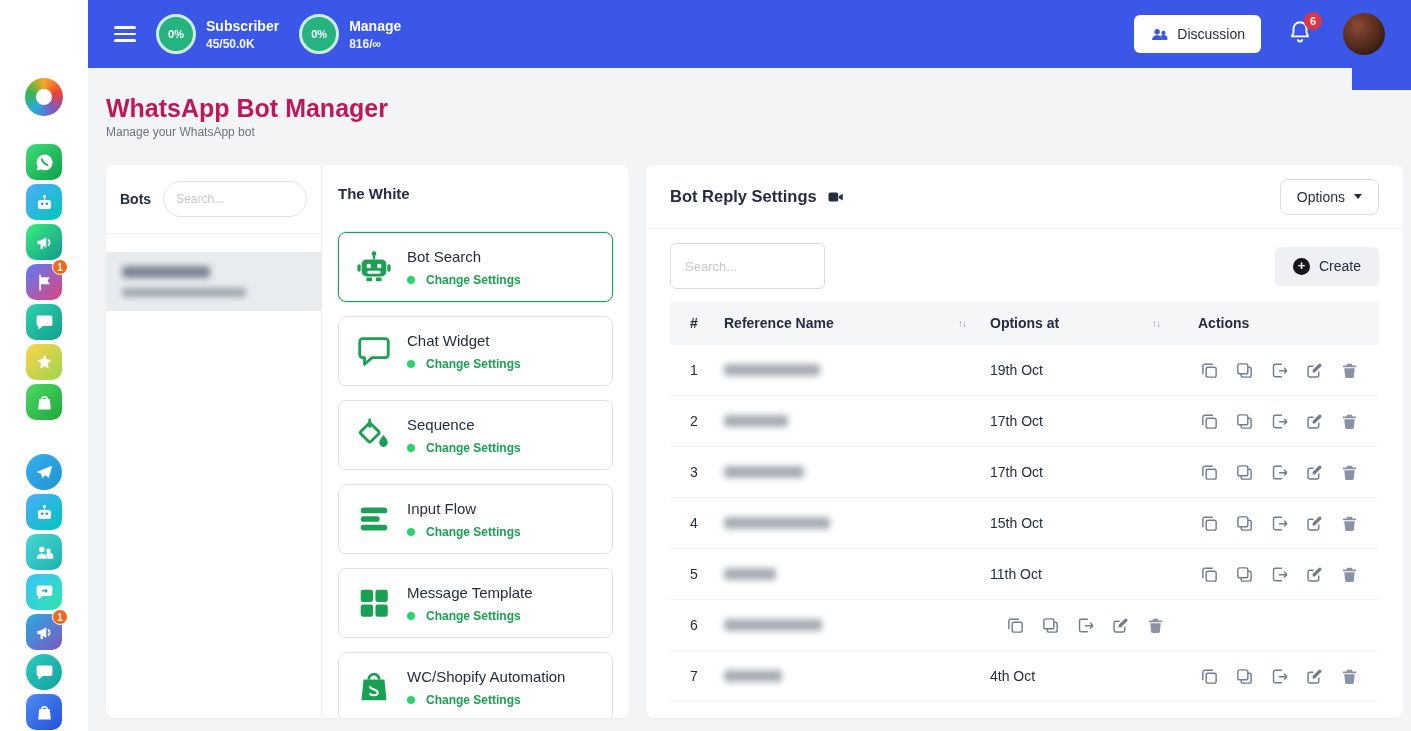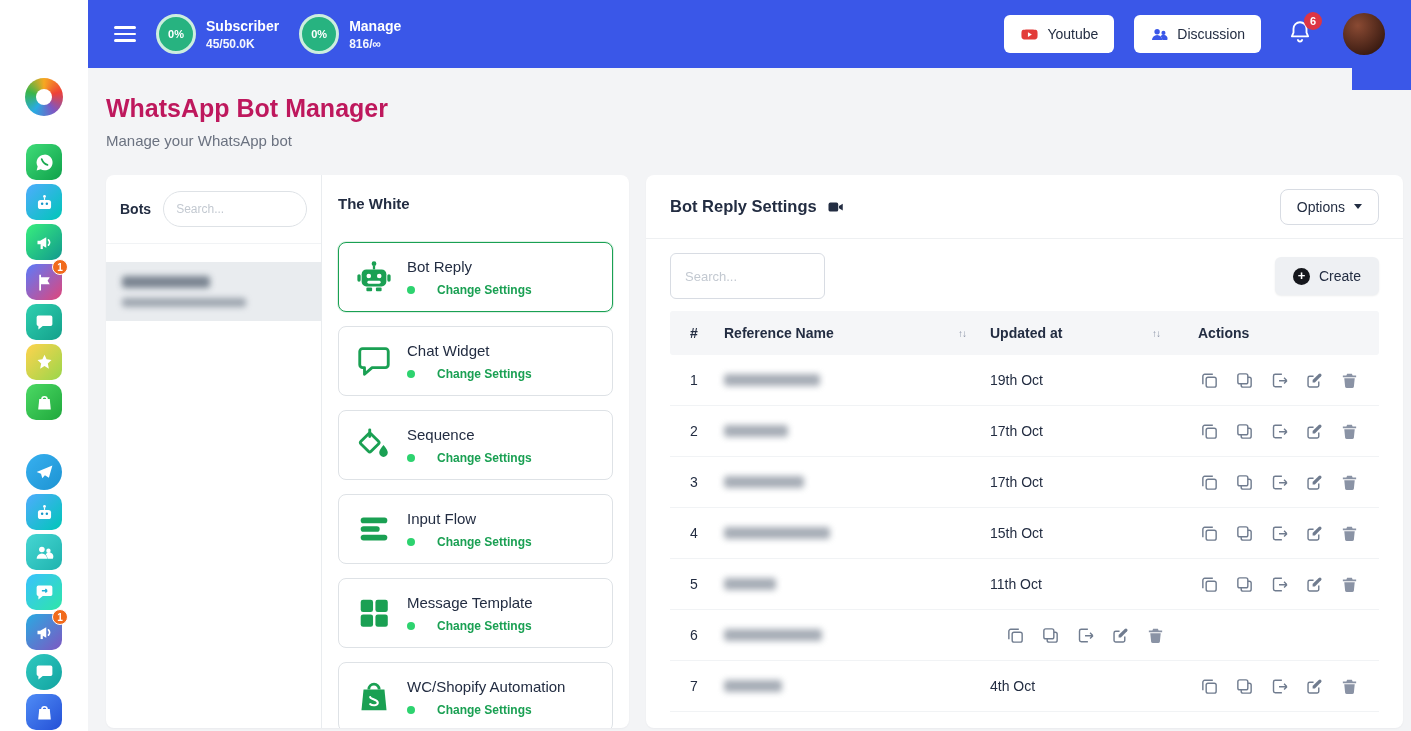--- a/index.html
+++ b/index.html
@@ -95,21 +95,21 @@
     flex-shrink: 0;
   }
   .avatar-tab { position: fixed; top: 68px; right: 0; width: 59px; height: 22px; background: var(--primary); z-index: 29; }
 
   
   .content {
     position: absolute; left: 88px; top: 68px; right: 0; bottom: 0;
     background: #f3f4f6; padding: 26px 8px 0 18px; overflow: hidden;
   }
   .page-title { font-size: 25px; font-weight: 700; color: #be185d; }
-  .page-sub { margin-top: 9px; font-size: 15px; color: #6b7280; }
+  .page-sub { margin-top: 2px; font-size: 12px; color: #6b7280; }
   .panels { display: flex; gap: 17px; margin-top: 26px; align-items: flex-start; height: 553px; }
   .card { background: #fff; border-radius: 8px; height: 100%; overflow: hidden; box-shadow: 0 1px 2px rgba(16,24,40,.04); }
 
   
   .card-a { width: 523px; display: flex; flex-shrink: 0; }
   .bots-col { width: 216px; border-right: 1px solid var(--border); display: flex; flex-direction: column; }
   .bots-head { display: flex; align-items: center; gap: 12px; padding: 16px 14px; border-bottom: 1px solid #f1f3f5; }
   .bots-title { font-size: 14px; font-weight: 700; color: var(--text); }
   .bots-search {
     flex: 1; min-width: 0; height: 36px; border: 1px solid #dee2e6; border-radius: 18px;
@@ -124,21 +124,21 @@
   .settings-col { flex: 1; padding: 18px 16px; overflow: hidden; }
   .settings-title { font-size: 15px; font-weight: 600; color: var(--text); margin: 2px 0 30px; }
   .setting-card {
     display: flex; align-items: center; gap: 12px;
     border: 1px solid #dee2e6; border-radius: 8px; padding: 13px 14px;
     margin-bottom: 14px; background: #fff; cursor: pointer;
   }
   .setting-card.active { border-color: var(--green); box-shadow: 0 0 0 1px rgba(26,160,83,.15); }
   .s-icon { width: 42px; height: 42px; flex-shrink: 0; display: flex; align-items: center; justify-content: center; }
   .s-title { font-size: 15px; color: var(--text); font-weight: 500; }
-  .s-link { display: flex; align-items: center; gap: 22px; margin-top: 8px; font-size: 12px; font-weight: 700; color: var(--green); }
+  .s-link { display: flex; align-items: center; gap: 11px; margin-top: 8px; font-size: 12px; font-weight: 700; color: var(--green); }
   .s-dot { width: 8px; height: 8px; border-radius: 50%; background: #2dd36f; flex-shrink: 0; }
 
   
   .card-b { flex: 1; display: flex; flex-direction: column; }
   .reply-head {
     display: flex; align-items: center; justify-content: space-between;
     padding: 13px 24px; border-bottom: 1px solid #eef0f2; min-height: 64px;
   }
   .reply-title { display: flex; align-items: center; gap: 10px; font-size: 16.5px; font-weight: 700; color: var(--text); }
   .options-btn {
@@ -295,29 +295,20 @@
   <div class="metric">
     <div class="donut">0%</div>
     <div>
       <div class="metric-label">Manage</div>
       <div class="metric-value">816/∞</div>
     </div>
   </div>
 
   <div class="top-spacer"></div>
 
-  <button class="top-btn">
-    <span style="display:flex">
-      <svg viewBox="0 0 24 24" width="19" height="19">
-          <path fill="#e23c39" d="M22 8.2a3 3 0 0 0-2.1-2.1C18 5.6 12 5.6 12 5.6s-6 0-7.9.5A3 3 0 0 0 2 8.2 31 31 0 0 0 1.8 12 31 31 0 0 0 2 15.8a3 3 0 0 0 2.1 2.1c1.9.5 7.9.5 7.9.5s6 0 7.9-.5a3 3 0 0 0 2.1-2.1A31 31 0 0 0 22.2 12 31 31 0 0 0 22 8.2z"></path>
-          <path fill="#fff" d="M10 15V9l5 3z"></path>
-        </svg>
-    </span>
-    <span>Youtube</span>
-  </button>
 
   <button class="top-btn">
     <span style="display:flex">
       <svg viewBox="0 0 24 24" width="19" height="19" fill="#3a57e8">
           <circle cx="9" cy="8.5" r="3.4"></circle>
           <path d="M2.5 19a6.5 6.5 0 0 1 13 0z"></path>
           <circle cx="17" cy="10" r="2.6"></circle>
           <path d="M15.6 19c-.2-2-1-3.7-2.3-4.9A5 5 0 0 1 21.8 19z"></path>
         </svg>
     </span>
@@ -368,21 +359,21 @@
                     <rect x="34" y="17" width="3.5" height="8" rx="1.75"></rect>
                     <rect x="12" y="31" width="6" height="4" rx="1"></rect>
                     <rect x="22" y="31" width="6" height="4" rx="1"></rect>
                   </g>
                   <circle cx="14.5" cy="19" r="2.4" fill="#fff"></circle>
                   <circle cx="25.5" cy="19" r="2.4" fill="#fff"></circle>
                   <rect x="13" y="24" width="14" height="3" rx="1.5" fill="#fff"></rect>
                 </svg>
               </span>
               <div class="s-body">
-                <div class="s-title">Bot Reply</div>
+                <div class="s-title">Bot Search</div>
                 <div class="s-link">
                   <span class="s-dot"></span>
                   <span>Change Settings</span>
                 </div>
               </div>
             </div>
             <div class="setting-card">
               <span class="s-icon">
                 <svg width="38" height="38" viewBox="0 0 40 40" fill="none" stroke="#1aa053" stroke-width="3" stroke-linejoin="round">
                   <path d="M8 7h24a3 3 0 0 1 3 3v14a3 3 0 0 1-3 3H18l-8 7v-7H8a3 3 0 0 1-3-3V10a3 3 0 0 1 3-3z"></path>
@@ -492,21 +483,21 @@
         </div>
 
         <div class="table">
           <div class="t-head">
             <div>#</div>
             <div>
               <span>Reference Name</span>
               <span class="sort">↑↓</span>
             </div>
             <div>
-              <span>Updated at</span>
+              <span>Options at</span>
               <span class="sort">↑↓</span>
             </div>
             <div style="padding-left:22px">Actions</div>
           </div>
           <div id="table-body">
               <div class="t-row">
                 <div>1</div>
                 <div>
                   <div class="name-blur" style="width:96px"></div>
                 </div>

